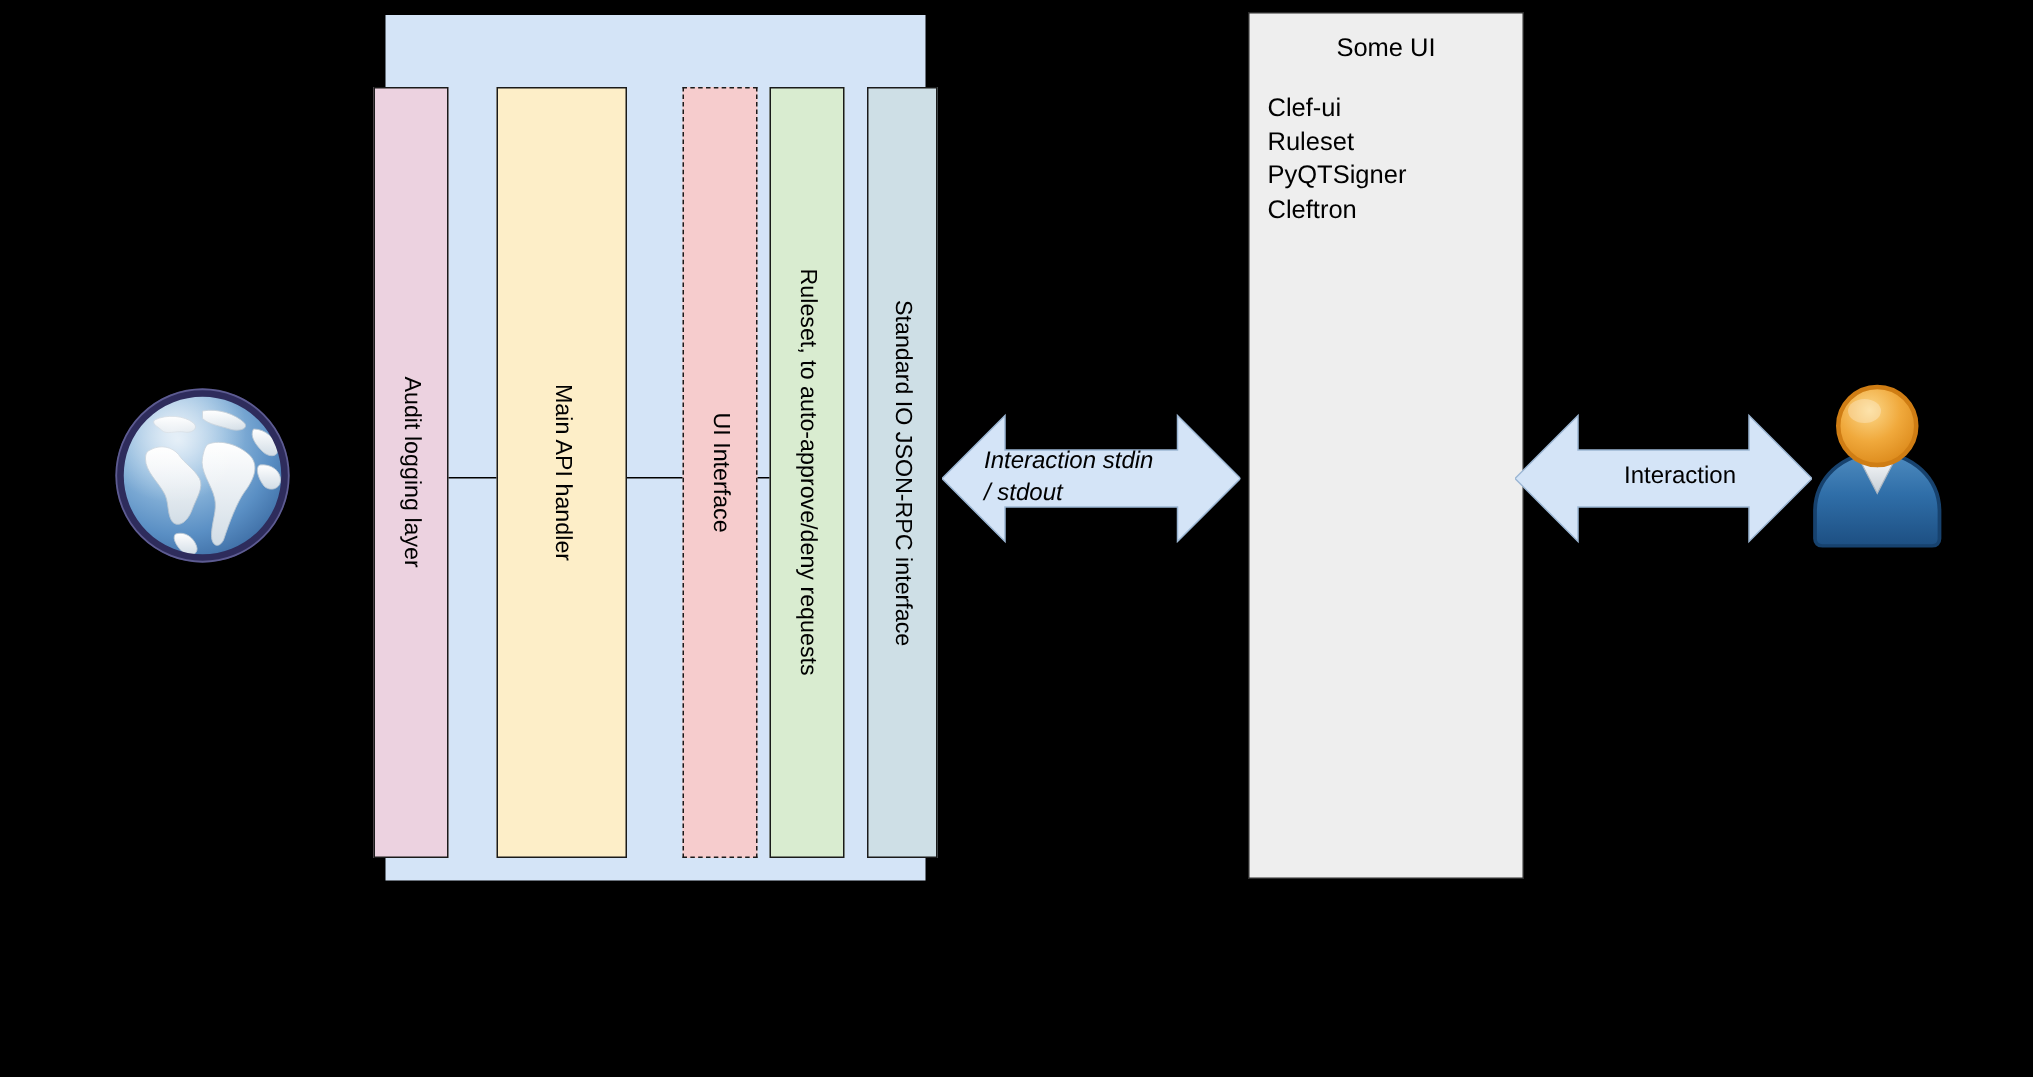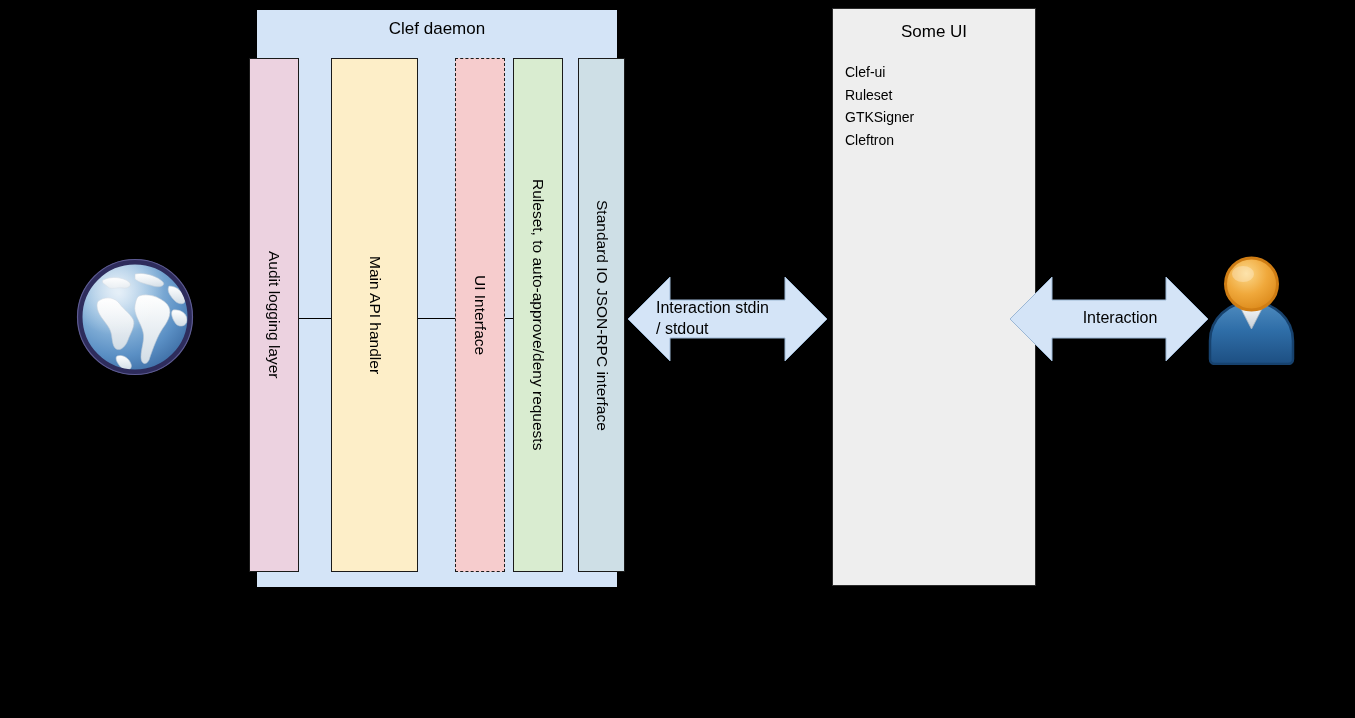--- a/index.html
+++ b/index.html
@@ -68,21 +68,21 @@
   #box-ui         { left: 455px; width: 50px;  background: #f6cccd;
                     border: 1px dashed #1a1a1a; }
   #box-ruleset    { left: 513px; width: 50px;  background: #d9ecd0; }
   #box-stdio      { left: 578px; width: 47px;  background: #cedfe6; }
 
   
   #someui-panel {
     position: absolute;
     left: 832px;
     top: 8px;
-    width: 204px;
+    width: 184px;
     height: 578px;
     background: #eeeeee;
     border: 1px solid #2b2b2b;
     box-sizing: border-box;
   }
   #someui-title {
     position: absolute;
     left: 0;
     top: 13px;
     width: 100%;
@@ -90,21 +90,21 @@
     font-size: 17px;
     color: #000000;
   }
   #someui-list {
     position: absolute;
     left: 12px;
     top: 52px;
     width: 160px;
   }
   #someui-list .ui-item {
-    font-size: 14px;
+    font-size: 17px;
     line-height: 22.5px;
     color: #000000;
     white-space: nowrap;
   }
 
   
   .double-arrow {
     position: absolute;
     top: 272px;
     height: 94px;
@@ -112,21 +112,21 @@
   .double-arrow svg { display: block; }
   .arrow-label {
     position: absolute;
     font-size: 16px;
     color: #000000;
     line-height: 21px;
     white-space: pre-line;
   }
   #arrow-stdio  { left: 628px; width: 199px; }
   #arrow-user   { left: 1010px; width: 198px; }
-  #arrow-stdio-label { left: 656px; top: 297px; width: 170px; }
+  #arrow-stdio-label { left: 656px; top: 297px; width: 170px; font-style: italic; }
   #arrow-user-label  { left: 1040px; top: 307px; width: 160px; text-align: center; }
 
   
   #globe-icon {
     position: absolute;
     left: 73px;
     top: 256px;
     width: 126px;
     height: 126px;
   }
@@ -173,21 +173,20 @@
         <path d="M100 54 C108 53, 114 58, 114 64 C114 70, 107 72, 103 68 C99 63, 97 56, 100 54 Z"></path>
         <path d="M44 100 C50 98, 56 102, 58 108 C60 113, 54 116, 50 113 C46 110, 41 103, 44 100 Z"></path>
       </g>
       <circle cx="62" cy="61" r="54" fill="url(#globeShine)"></circle>
       <circle cx="62" cy="61" r="55" fill="none" stroke="#2e2c5c" stroke-width="5"></circle>
       <circle cx="62" cy="61" r="57.5" fill="none" stroke="#6f6ea5" stroke-width="1.2" opacity="0.7"></circle>
     </svg>
   </div>
 
   <div id="daemon-container"></div>
-  <div id="daemon-title">Clef daemon</div>
 
   <div class="connector" style="left:298px; top:318px; width:34px;"></div>
   <div class="connector" style="left:417px; top:318px; width:39px;"></div>
   <div class="connector" style="left:504px; top:318px; width:10px;"></div>
 
   <div class="vbox" id="box-audit">
     <span class="vlabel">Audit logging layer</span>
   </div>
 
   <div class="vbox" id="box-api">
@@ -212,21 +211,21 @@
     </svg>
   </div>
   <div class="arrow-label" id="arrow-stdio-label">Interaction stdin
 / stdout</div>
 
   <div id="someui-panel">
     <div id="someui-title">Some UI</div>
     <div id="someui-list">
       <div class="ui-item">Clef-ui</div>
       <div class="ui-item">Ruleset</div>
-      <div class="ui-item">GTKSigner</div>
+      <div class="ui-item">PyQTSigner</div>
       <div class="ui-item">Cleftron</div>
     </div>
   </div>
 
   <div class="double-arrow" id="arrow-user">
     <svg width="198" height="94" viewBox="0 0 198 94">
       <polygon points="0,47 42,5 42,28 156,28 156,5 198,47 156,89 156,66 42,66 42,89" fill="#d4e4f7" stroke="#9cb7d4" stroke-width="1"></polygon>
     </svg>
   </div>
   <div class="arrow-label" id="arrow-user-label">Interaction</div>

